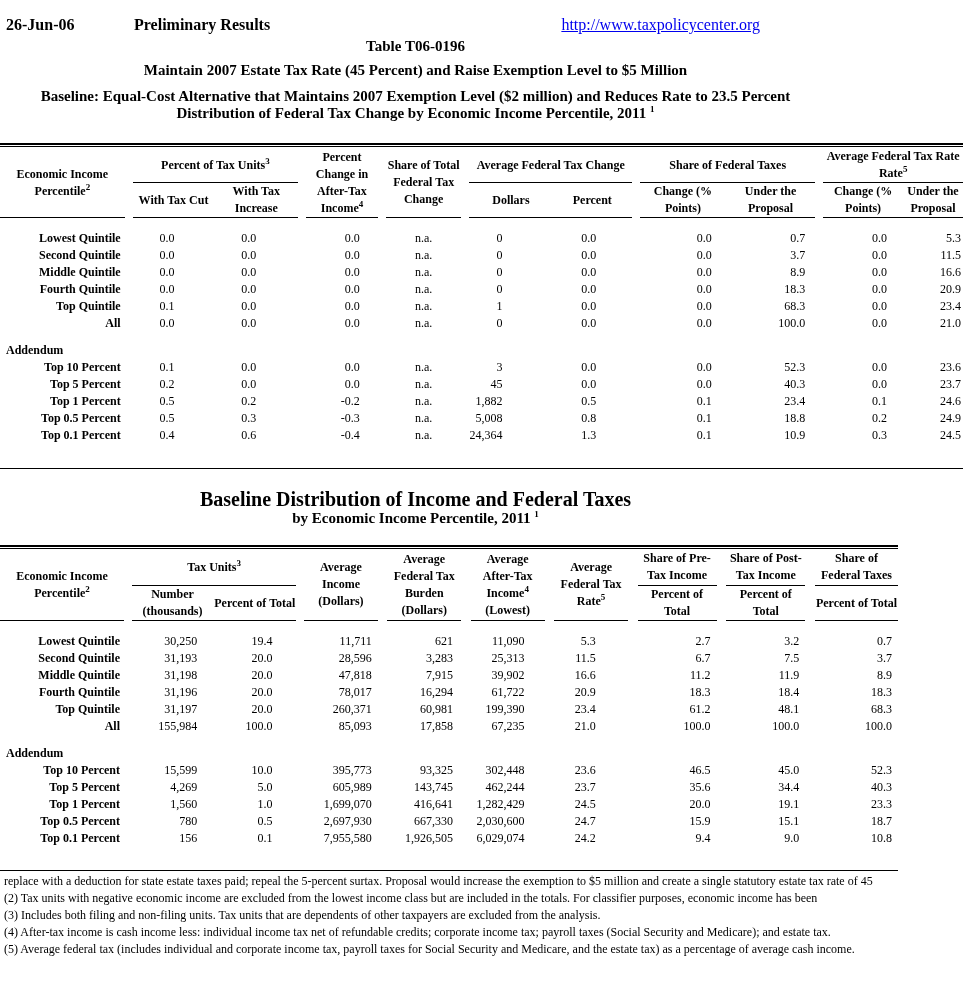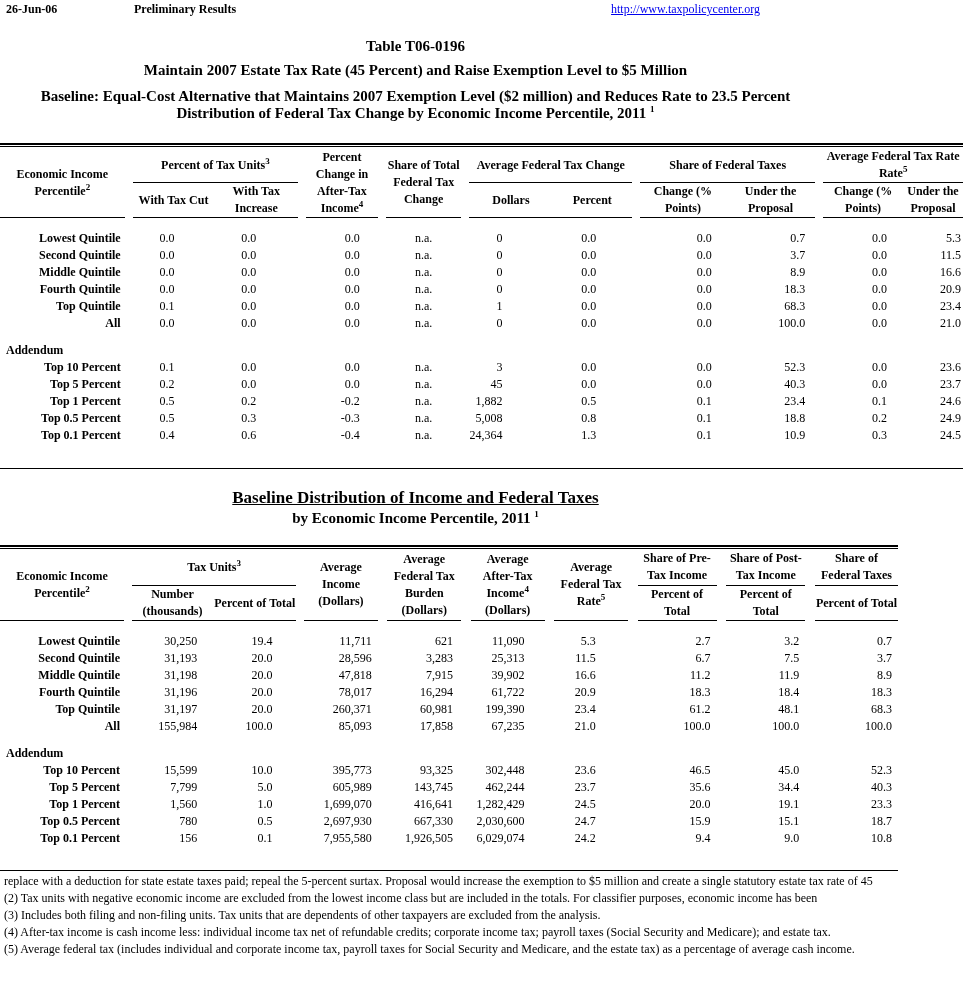--- a/index.html
+++ b/index.html
@@ -1,30 +1,30 @@
 <!DOCTYPE html>
 <html><head>
 <meta charset="utf-8">
 <style>
   html, body { margin: 0; padding: 0; background: #ffffff; }
   body {
     width: 963px; height: 1008px; overflow: hidden; position: relative;
     font-family: "Liberation Serif", "DejaVu Serif", serif; color: #000;
   }
-  .topbar { position: absolute; top: 2px; left: 0; width: 763px; height: 16px; font-size: 12px; }
+  .topbar { position: absolute; top: 16px; left: 0; width: 763px; height: 16px; font-size: 16px; }
   .topbar .date { position: absolute; left: 6px; font-weight: bold; }
   .topbar .prelim { position: absolute; left: 134px; font-weight: bold; }
   .topbar .url { position: absolute; right: 3px; color: #0000ee; text-decoration: underline; cursor: pointer; }
 
   .title { position: absolute; left: 0; width: 831px; text-align: center; font-weight: bold; }
   .t1 { top: 38px; font-size: 15px; }
   .t2 { top: 62px; font-size: 15px; }
   .t3 { top: 88px; font-size: 15px; }
   .t4 { top: 105px; font-size: 15px; }
-  .t5 { top: 488px; font-size: 17px; text-decoration: underline; }
+  .t5 { top: 488px; font-size: 20px; }
   .t6 { top: 510px; font-size: 15px; }
   sup { font-size: 9px; vertical-align: super; line-height: 0; }
 
   .dbl { position: absolute; left: 0; height: 0; border-top: 2px solid #000; }
   .dbl::after { content: ""; position: absolute; left: 0; right: 0; top: 1px; border-top: 1px solid #000; }
   .rule { position: absolute; left: 0; height: 0; border-top: 1px solid #000; }
 
   table { position: absolute; left: 0; border-collapse: separate; border-spacing: 0; font-size: 12px; }
   th { font-weight: bold; text-align: center; vertical-align: middle; line-height: 17px; padding: 0; }
   th.ul { border-bottom: 1px solid #000; }
@@ -350,21 +350,21 @@
   <thead>
     <tr>
       <th rowspan="2" class="ul" style="height:70px"><span>Economic Income</span><br><span>Percentile</span><sup>2</sup></th>
       <th rowspan="2"></th>
       <th colspan="2" class="ul" style="height:36px"><span>Tax Units</span><sup>3</sup></th>
       <th rowspan="2"></th>
       <th rowspan="2" class="ul">Average Income (Dollars)</th>
       <th rowspan="2"></th>
       <th rowspan="2" class="ul">Average Federal Tax Burden (Dollars)</th>
       <th rowspan="2"></th>
-      <th rowspan="2" class="ul"><span>Average After-Tax Income</span><sup>4</sup><br><span>(Dollars)</span></th>
+      <th rowspan="2" class="ul"><span>Average After-Tax Income</span><sup>4</sup><br><span>(Lowest)</span></th>
       <th rowspan="2"></th>
       <th rowspan="2" class="ul"><span>Average Federal Tax Rate</span><sup>5</sup></th>
       <th rowspan="2"></th>
       <th class="ul">Share of Pre-Tax Income</th>
       <th rowspan="2"></th>
       <th class="ul">Share of Post-Tax Income</th>
       <th rowspan="2"></th>
       <th class="ul">Share of Federal Taxes</th>
     </tr>
     <tr>
@@ -521,21 +521,21 @@
         <td></td>
         <td style="padding-right: 6px;">46.5</td>
         <td></td>
         <td style="padding-right: 6px;">45.0</td>
         <td></td>
         <td style="padding-right: 6px;">52.3</td>
       </tr>
       <tr>
         <td class="lbl">Top 5 Percent</td>
         <td></td>
-        <td style="padding-right: 16px;">7,799</td>
+        <td style="padding-right: 16px;">4,269</td>
         <td style="padding-right: 24px;">5.0</td>
         <td></td>
         <td style="padding-right: 6px;">605,989</td>
         <td></td>
         <td style="padding-right: 8px;">143,745</td>
         <td></td>
         <td style="padding-right: 20px;">462,244</td>
         <td></td>
         <td style="padding-right: 32px;">23.7</td>
         <td></td>

